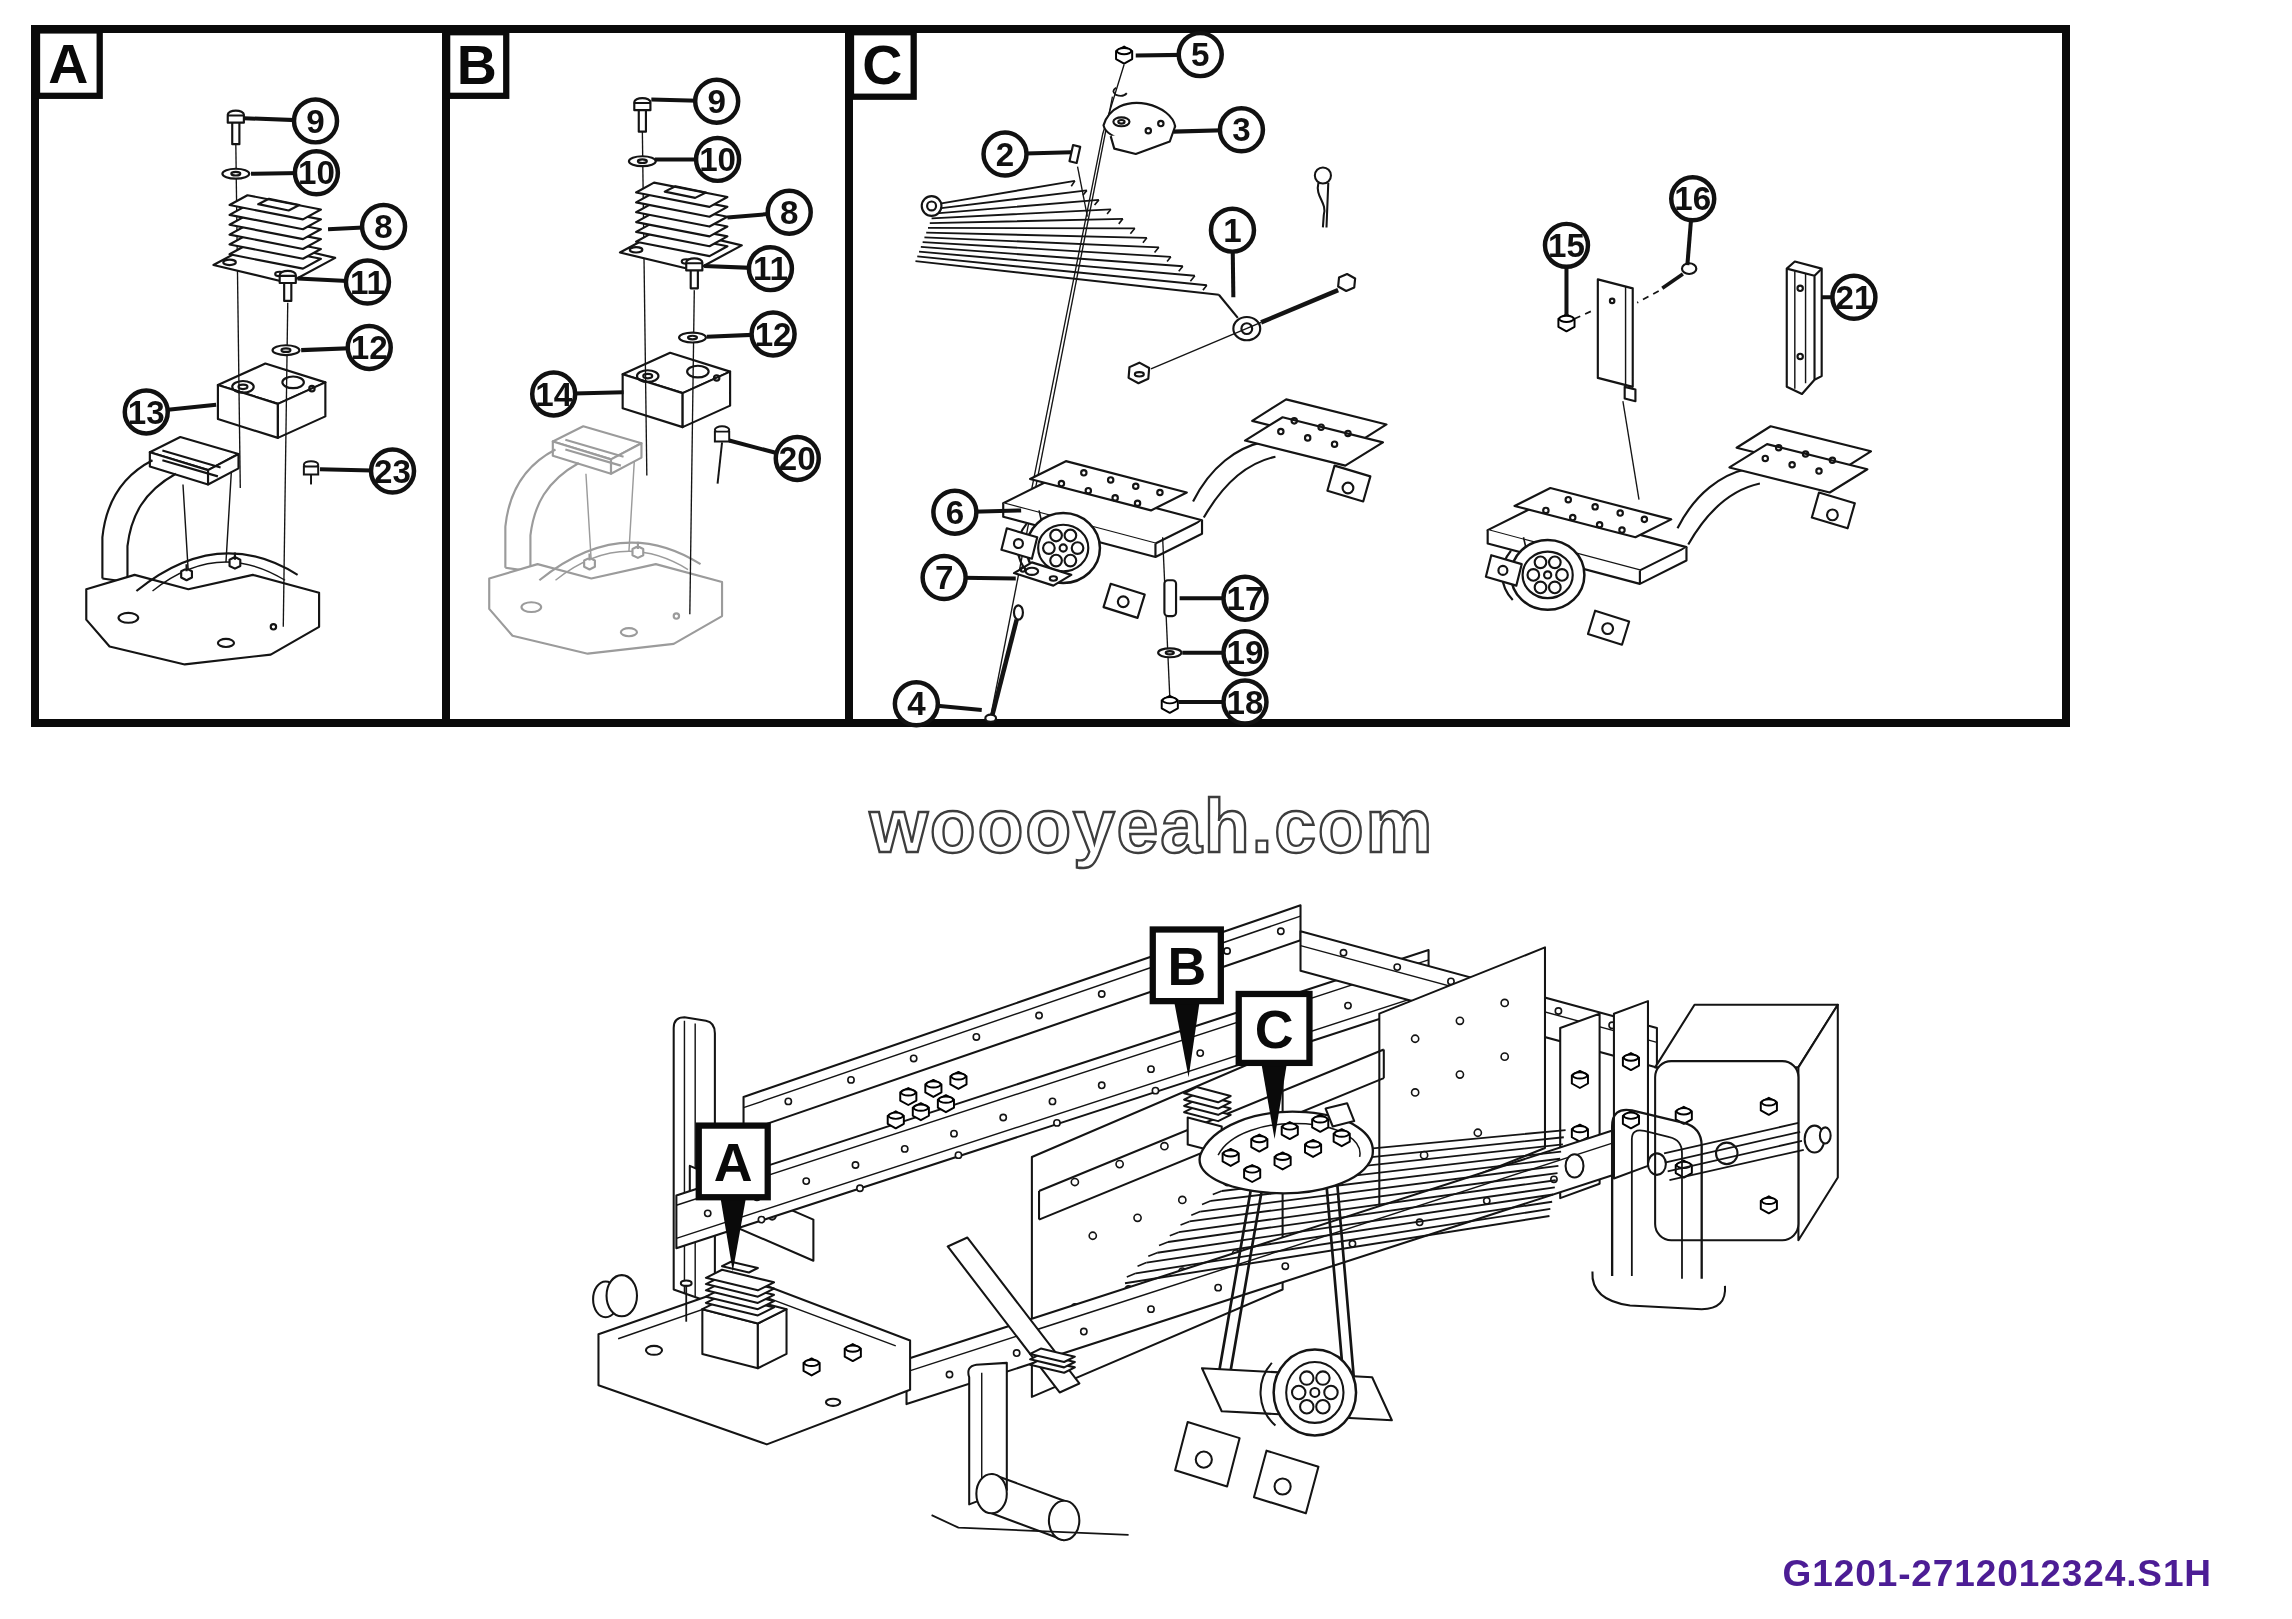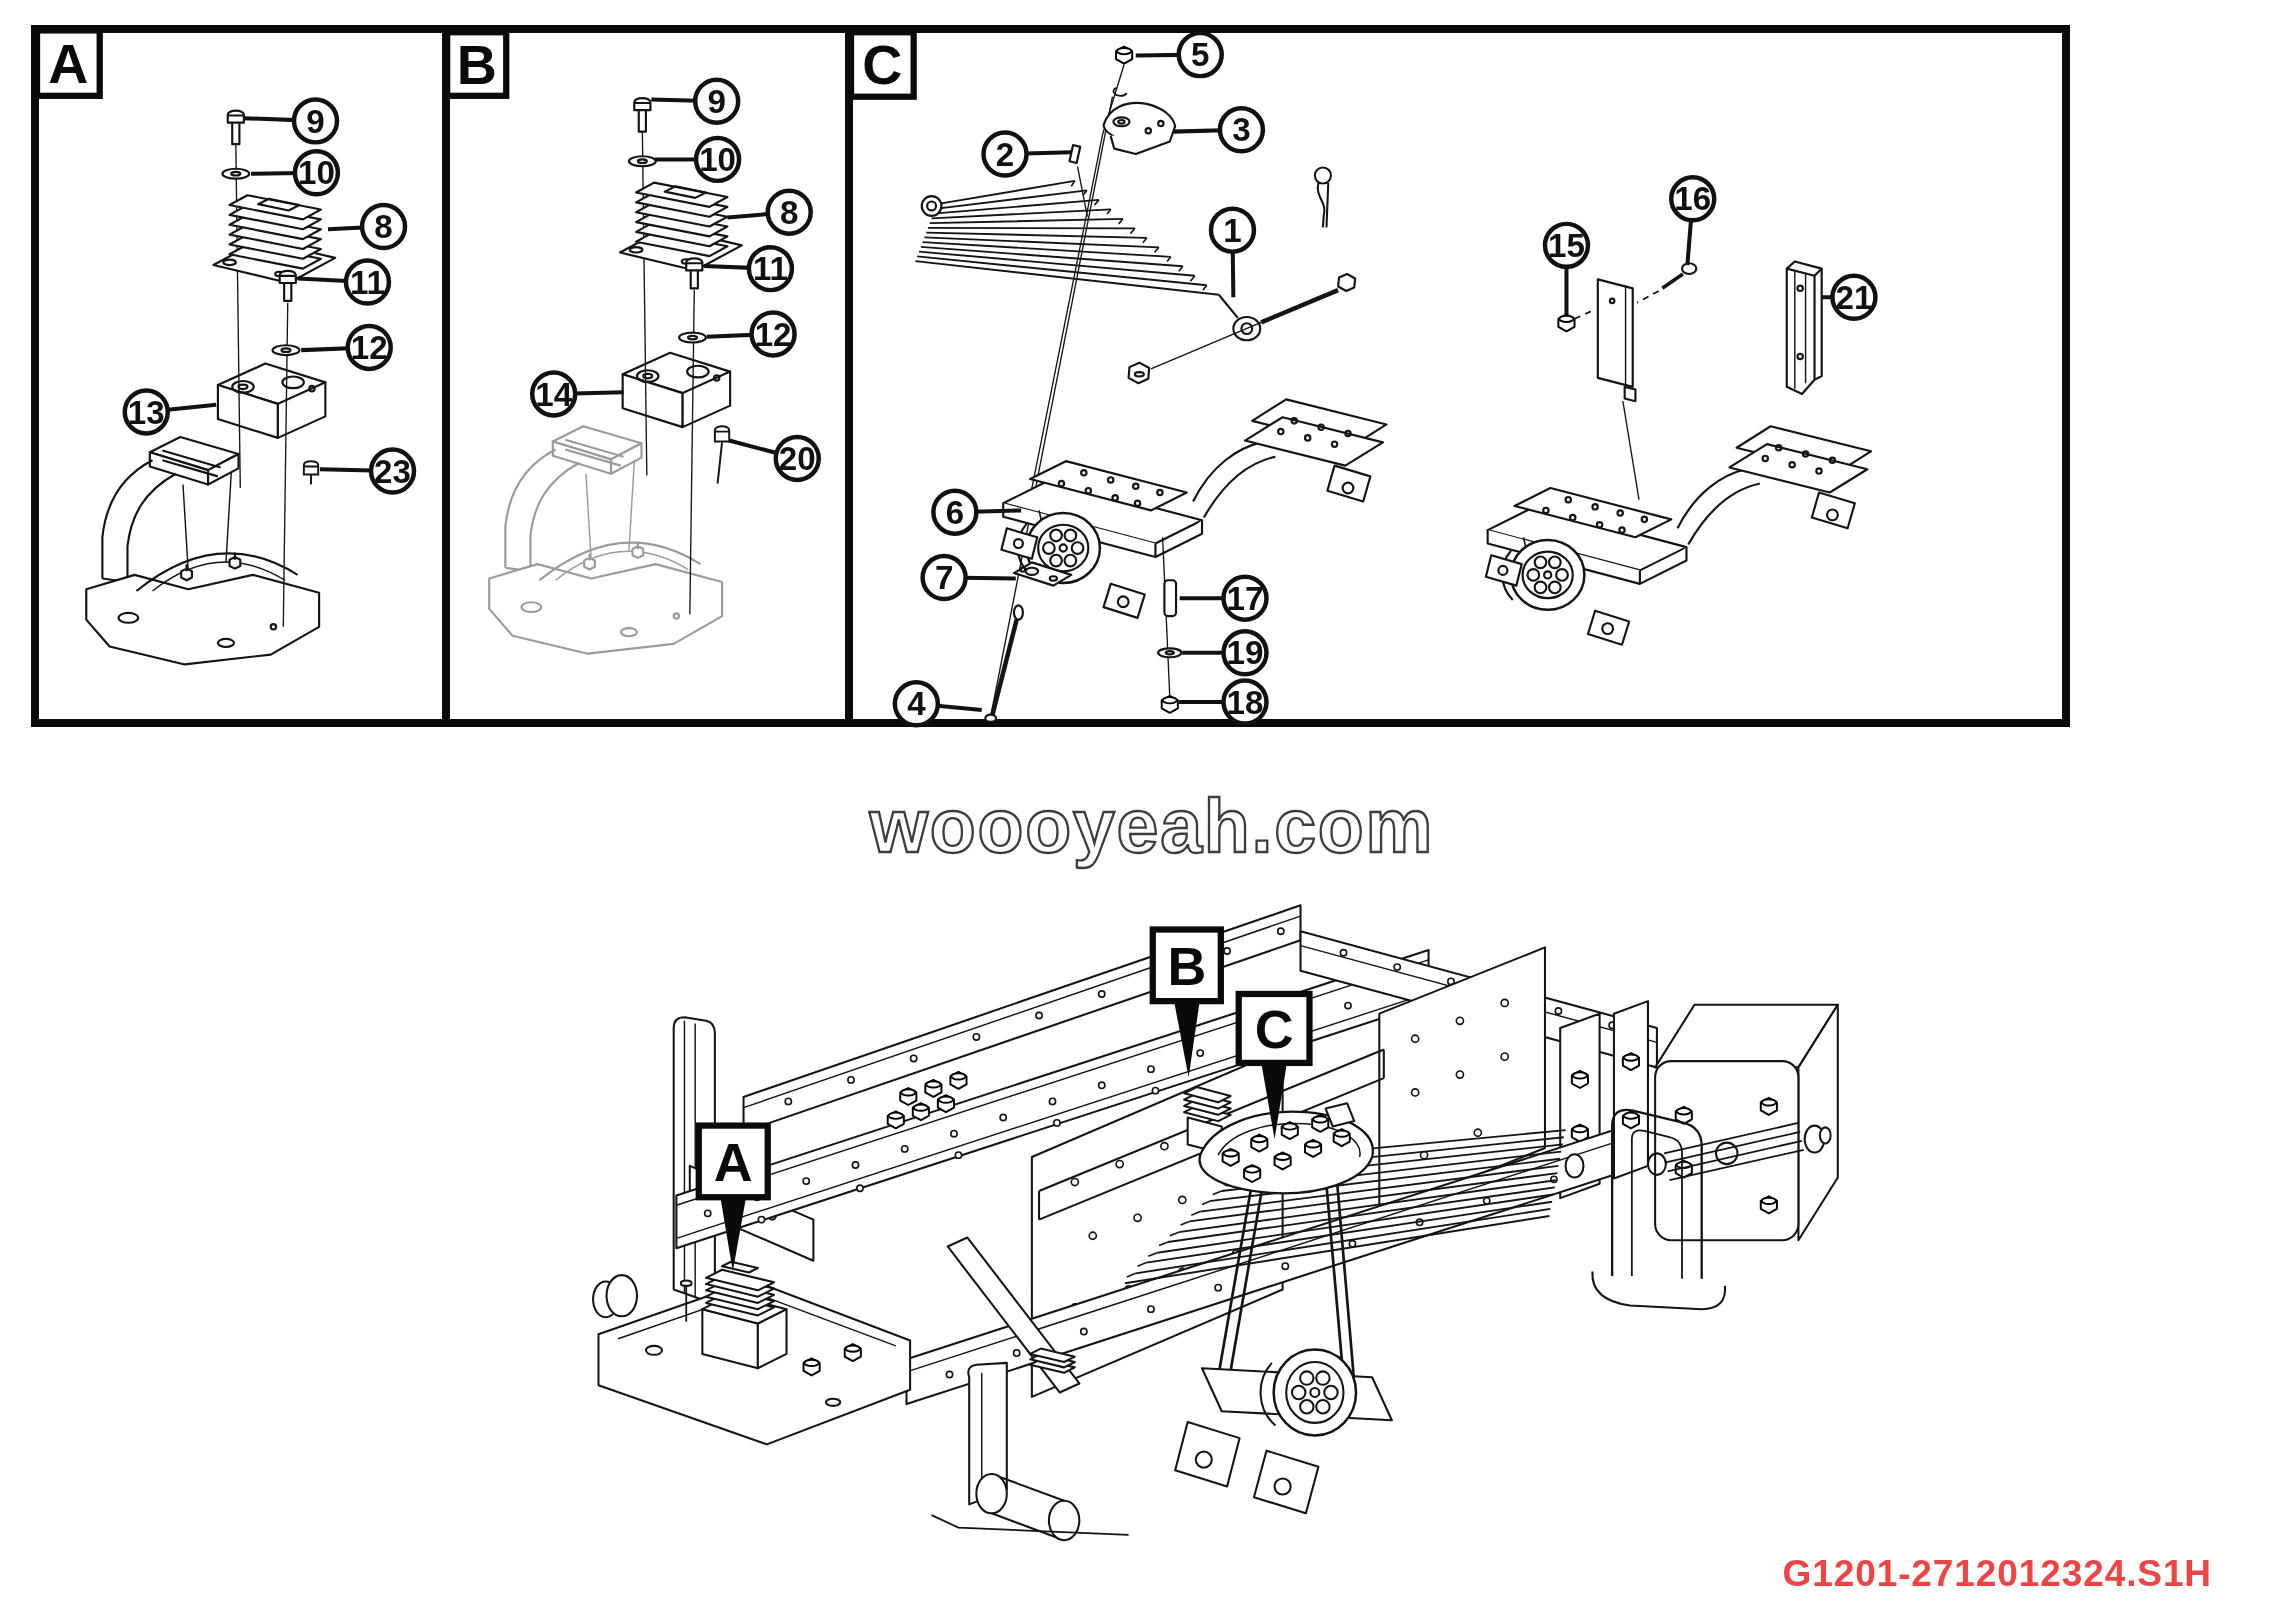--- a/index.html
+++ b/index.html
@@ -3,21 +3,21 @@
 <meta charset="utf-8">
 <style>
   html,body{margin:0;padding:0;background:#ffffff;}
   body{width:2293px;height:1619px;position:relative;overflow:hidden;
        font-family:"Liberation Sans", sans-serif;}
   #stage{position:absolute;left:0;top:0;width:2293px;height:1619px;}
   .frame{position:absolute;border:8px solid #0a0a0a;box-sizing:border-box;background:transparent;}
   .divider{position:absolute;width:8px;background:#0a0a0a;}
   #art{position:absolute;left:0;top:0;}
   .doc-code{position:absolute;left:1755px;top:1553px;width:457px;text-align:right;
-            font-size:37px;font-weight:bold;color:#ef4444;letter-spacing:0.9px;}
+            font-size:37px;font-weight:bold;color:#4c1d95;letter-spacing:0.9px;}
   svg text{font-family:"Liberation Sans", sans-serif;}
 </style>
 </head>
 <body>
 
 <div id="stage">
 
   <div class="frame" style="left:31px;top:25px;width:2039px;height:702px;"></div>
   <div class="divider" style="left:442px;top:25px;height:702px;"></div>
   <div class="divider" style="left:845px;top:25px;height:702px;"></div>

